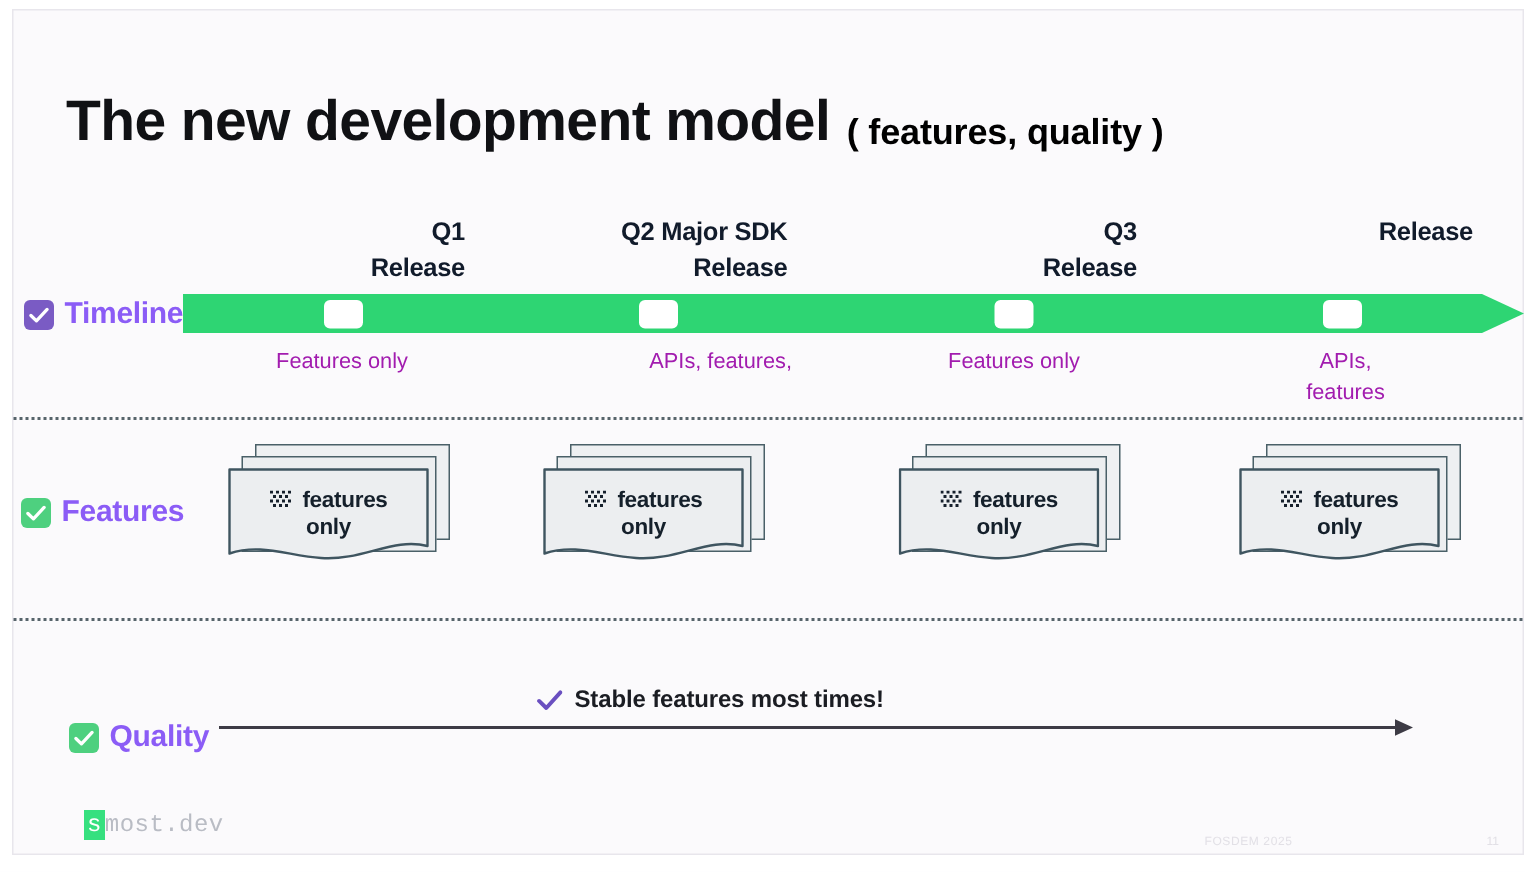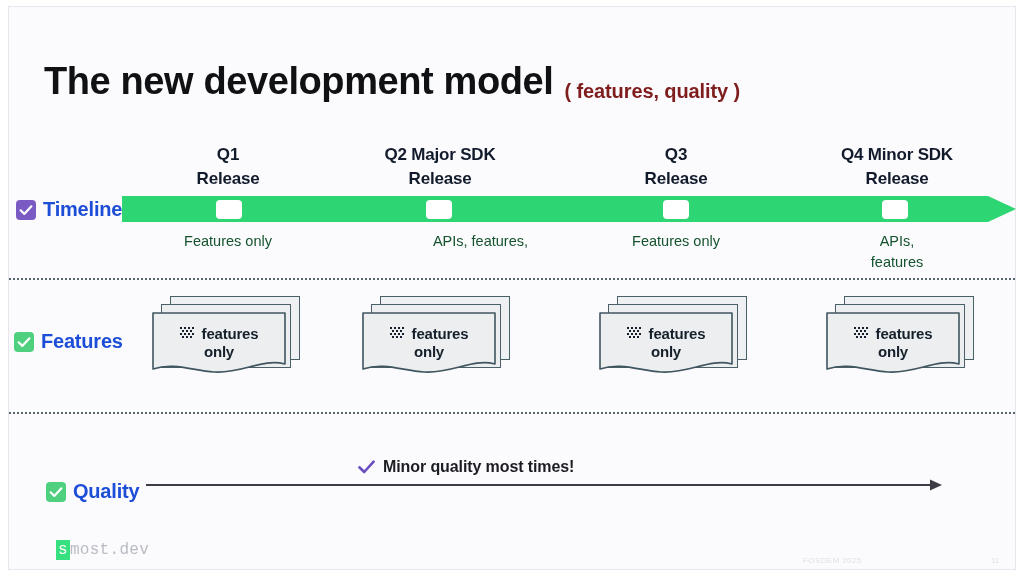--- a/index.html
+++ b/index.html
@@ -41,23 +41,23 @@
     align-items: flex-end;
     white-space: nowrap;
   }
   .title-main {
     font-size: 38px;
     font-weight: bold;
     color: #101114;
     letter-spacing: -0.4px;
   }
   .title-sub {
-    font-size: 20px;
-    font-weight: bold;
-    color: #7f1d1d;
+    font-size: 24px;
+    font-weight: bold;
+    color: #000000;
     margin-left: 11px;
     letter-spacing: -0.1px;
   }
 
   
   .dotted-sep {
     position: absolute;
     left: 9px;
     width: 1006px;
     height: 0;
@@ -78,21 +78,21 @@
     width: 20px;
     height: 20px;
     border-radius: 4px;
     position: relative;
     flex: 0 0 auto;
   }
   .cbx svg { display: block; }
   .row-label-text {
     font-size: 20px;
     font-weight: bold;
-    color: #1d4ed8;
+    color: #8b5cf6;
     letter-spacing: -0.2px;
   }
   #label-timeline { left: 16px; top: 198px; }
   #label-features { left: 14px; top: 330px; }
   #label-quality  { left: 14px; top: 480px; padding-left: 32px; }
 
   
   .timeline-wrap {
     position: absolute;
     left: 122px;
@@ -116,30 +116,30 @@
     border-radius: 4px;
   }
 
   
   .q-head {
     position: absolute;
     top: 143px;
     font-size: 17px;
     font-weight: bold;
     color: #111b2b;
-    text-align: center;
+    text-align: right;
     line-height: 24px;
     letter-spacing: -0.2px;
   }
   
   .q-cap {
     position: absolute;
     top: 231px;
     font-size: 14.5px;
-    color: #14532d;
+    color: #a21caf;
     text-align: center;
     line-height: 21px;
   }
 
   
   .card-stack {
     position: absolute;
     top: 296px;
     width: 148px;
     height: 80px;
@@ -269,21 +269,20 @@
   </div>
   <div class="q-head" style="left:355px; width:170px;">
     <div>Q2 Major SDK</div>
     <div>Release</div>
   </div>
   <div class="q-head" style="left:594px; width:164px;">
     <div>Q3</div>
     <div>Release</div>
   </div>
   <div class="q-head" style="left:812px; width:170px;">
-    <div>Q4 Minor SDK</div>
     <div>Release</div>
   </div>
 
   <div class="row-label" id="label-timeline">
     <span class="cbx">
       <svg width="20" height="20" viewBox="0 0 20 20" aria-hidden="true">
         <rect x="0" y="0" width="20" height="20" rx="4" fill="#7a5bc4"></rect>
         <path d="M4.6 10.3 L8.3 13.9 L15.4 6.3" fill="none" stroke="#ffffff" stroke-width="2.2" stroke-linecap="round" stroke-linejoin="round"></path>
       </svg>
     </span>
@@ -474,21 +473,21 @@
         <path d="M4.6 10.3 L8.3 13.9 L15.4 6.3" fill="none" stroke="#ffffff" stroke-width="2.2" stroke-linecap="round" stroke-linejoin="round"></path>
       </svg>
     </span>
     <span class="row-label-text">Quality</span>
   </div>
 
   <div class="quality-note">
     <svg width="17" height="14" viewBox="0 0 17 14">
       <path d="M1.4 7.3 L6.2 12 L15.6 1.6" fill="none" stroke="#6a4fc0" stroke-width="2.6" stroke-linecap="round" stroke-linejoin="round"></path>
     </svg>
-    <span class="quality-note-text">Minor quality most times!</span>
+    <span class="quality-note-text">Stable features most times!</span>
   </div>
 
   <svg class="quality-arrow" viewBox="0 0 800 14">
     <line x1="0" y1="7" x2="786" y2="7" stroke="#3d3b45" stroke-width="2"></line>
     <path d="M784 1.5 L796 7 L784 12.5 Z" fill="#3d3b45"></path>
   </svg>
 
   <div class="logo">
     <span class="logo-s">s</span>
       <span>most.dev</span>

